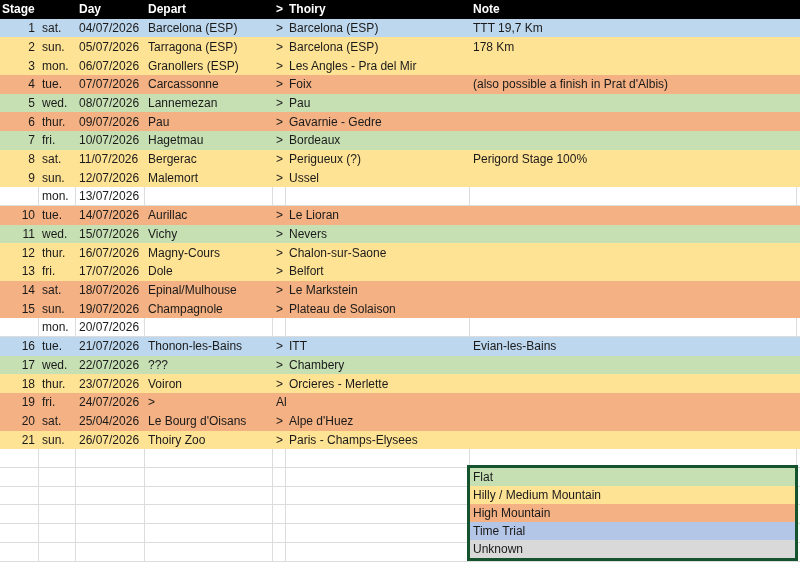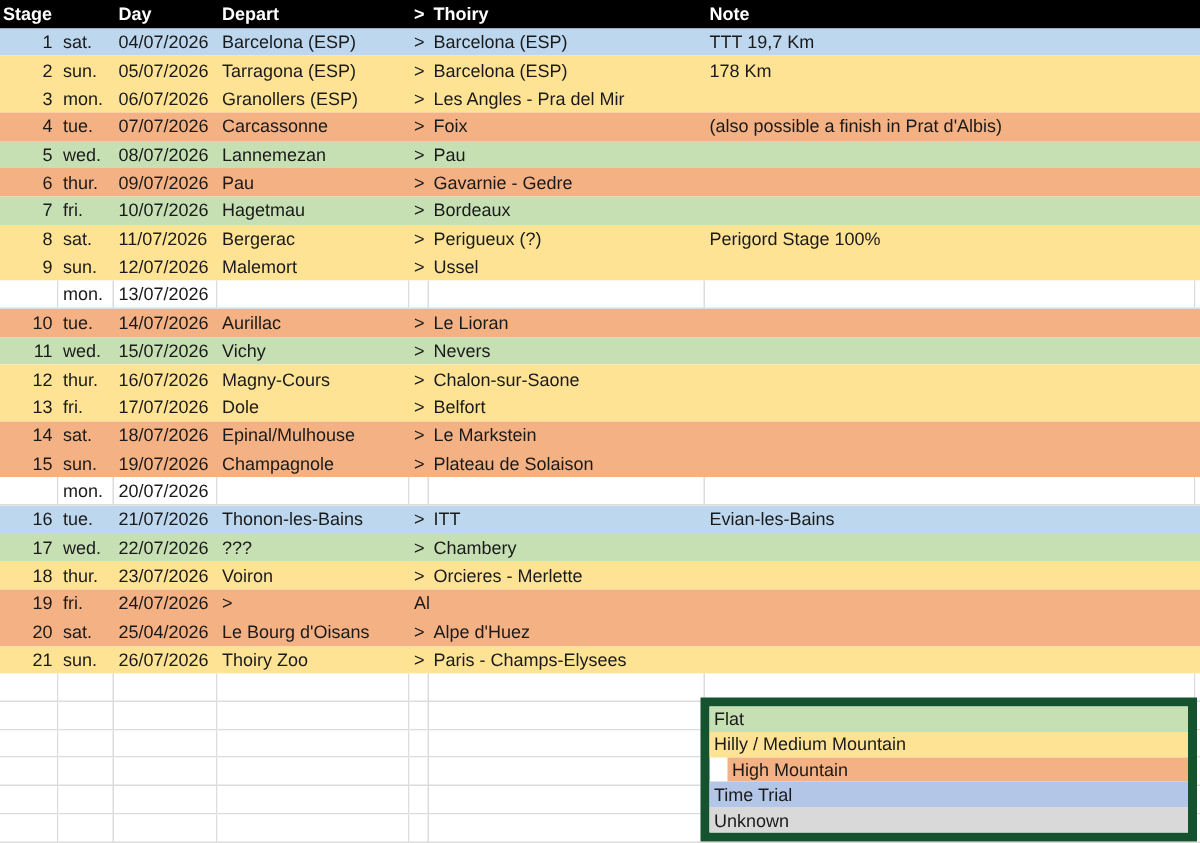--- a/index.html
+++ b/index.html
@@ -36,37 +36,37 @@
   .row.high_mountain{ background:var(--high-mountain); }
   .row.flat         { background:var(--flat); }
   
   .row.plain .cell { border-right:1px solid var(--gridline); border-bottom:1px solid var(--gridline); background:#fff; }
   .row.plain .c-filler { border-right:none; border-bottom:1px solid var(--gridline); }
   
   .legend {
     position:absolute;
     left:467px; top:465px;
     width:331px; height:96px;
-    border:6px solid #14532d;
+    border:3px solid #14532d;
     display:flex;
     flex-direction:column;
     z-index:5;
     background:#fff;
   }
   .legend-item {
     flex:1;
     display:flex;
     align-items:center;
     padding-left:3px;
     white-space:nowrap;
     overflow:hidden;
   }
   .legend-item.flat          { background:var(--flat); }
   .legend-item.hilly         { background:var(--hilly); }
-  .legend-item.high_mountain { background:var(--high-mountain);margin-left:12px; }
+  .legend-item.high_mountain { background:var(--high-mountain); }
   .legend-item.time_trial    { background:var(--time-trial-legend); }
   .legend-item.unknown       { background:var(--unknown);text-align:center; }
 </style>
 </head>
 <body>
 
 <div class="sheet">
 
   <div class="row header">
     <div class="cell c-stage">Stage</div>

